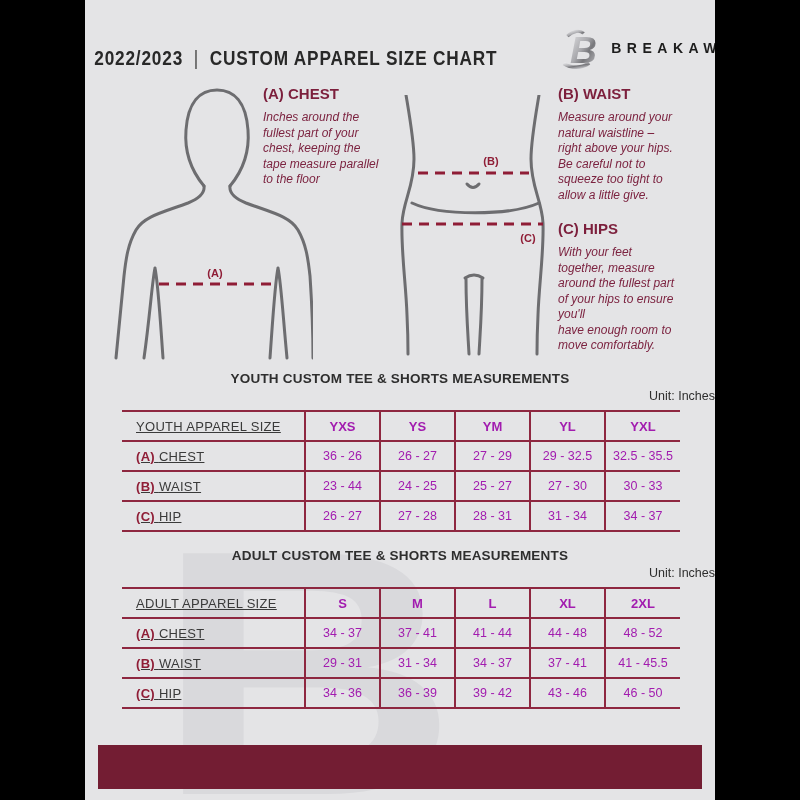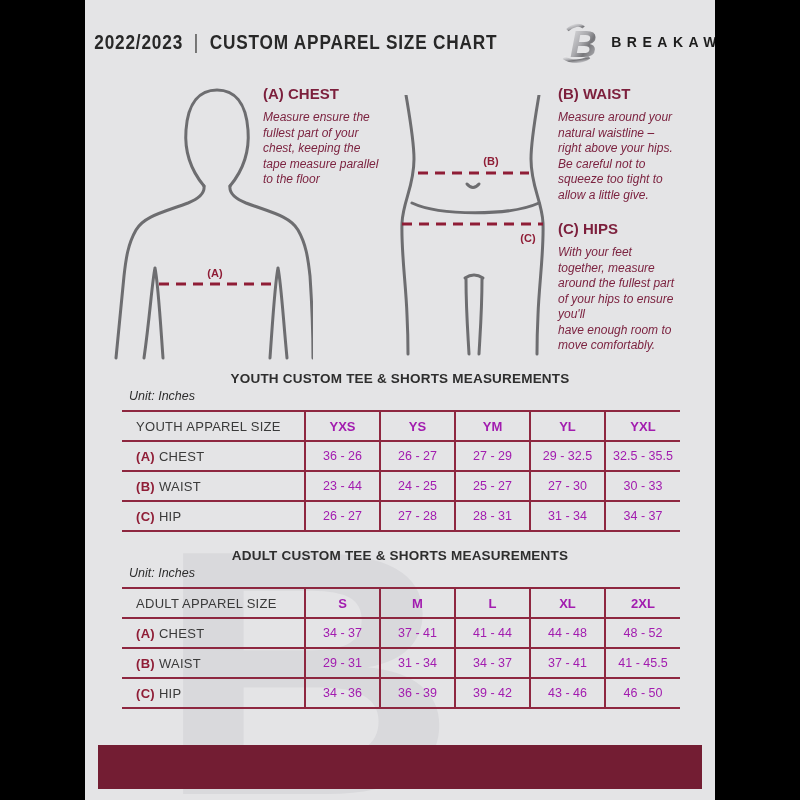--- a/index.html
+++ b/index.html
@@ -11,21 +11,21 @@
   }
   
   .watermark {
     position:absolute; left:70px; top:498px; z-index:0;
     font-size:350px; line-height:1; font-weight:bold;
     color:#d9d9dc; transform:scaleX(1.2); transform-origin:left top;
   }
   
   .header {
     position:absolute; left:0; right:0; top:14px; height:56px; z-index:1;
-    display:flex; align-items:center; justify-content:center; gap:20px;
+    display:flex; align-items:flex-end; justify-content:center; gap:20px;
   }
   .title-group {
     display:flex; align-items:center; gap:13px;
     transform:scaleX(0.82); transform-origin:center;
     font-size:21px; font-weight:bold; letter-spacing:1px; color:#282828;
     white-space:nowrap;
   }
   .title-group .sep { font-weight:normal; color:#4a4a4a; }
   .brand-group { display:flex; align-items:center; gap:10px; }
   .brand {
@@ -39,39 +39,39 @@
   .fig text { font-family:"Liberation Sans", sans-serif; font-size:11px; font-weight:bold; fill:#8f1d36; }
   .guide-block { position:absolute; z-index:1; width:150px; }
   .guide-heading { font-size:15px; font-weight:bold; color:#7c1f3c; margin:0 0 8px 0; }
   .guide-body {
     font-size:12px; font-style:italic; line-height:15.5px; color:#7c2340;
     white-space:pre-line; margin:0;
   }
   
   .tbl-title { position:absolute; left:0; width:100%; text-align:center; z-index:1;
     font-size:13.5px; font-weight:bold; letter-spacing:0.2px; color:#2e2e2e; }
-  .tbl-unit { position:absolute; left:0; width:100%; text-align:left; z-index:1;
-    font-size:12.5px; font-style:italic; color:#2e2e2e;padding-left:44px; }
+  .tbl-unit { position:absolute; left:0; width:100%; text-align:right; z-index:1;
+    font-size:12.5px; color:#2e2e2e;padding-left:44px; }
   table.size-table {
     position:absolute; left:37px; width:558px; z-index:1;
     border-collapse:collapse; table-layout:fixed;
   }
   .size-table col.c0 { width:183px; }
   .size-table tr { height:30px; }
   .size-table thead tr { border-top:2.5px solid #8e2740; border-bottom:2px solid #8e2740; }
   .size-table tbody tr { border-bottom:2px solid #8e2740; }
   .size-table th, .size-table td {
     border-left:2px solid #8e2740; text-align:center; vertical-align:middle;
     font-size:12.5px; color:#a21caf; padding:0;
   }
   .size-table th:first-child, .size-table td:first-child { border-left:none; }
   .size-table th { font-weight:bold; font-size:13px; }
   .size-table th.col-label, .size-table td.row-label {
     text-align:left; padding-left:14px; font-weight:normal; font-size:13px;
-    letter-spacing:0.3px; color:#3a3a3a;
+    letter-spacing:0.3px; color:#3a3a3a;text-decoration:underline;
   }
   .size-table td.row-label .prefix { font-weight:bold; color:#8f1d36; }
   
   .footer-bar {
     position:absolute; left:13px; top:745px; width:604px; height:44px;
     background:#731d33; z-index:2;
   }
 </style>
 </head>
 <body>
@@ -122,21 +122,21 @@
     <path d="M 65 183 Q 74 177 83 183" stroke-width="2"></path>
     <path d="M 66 184 C 66 215 68 240 69 259 M 82 184 C 82 215 80 240 79 259" stroke-width="2"></path>
     <line class="dash" x1="18" y1="78" x2="129" y2="78"></line>
     <line class="dash" x1="2" y1="129" x2="143" y2="129"></line>
     <text x="91" y="70" text-anchor="middle">(B)</text>
     <text x="128" y="147" text-anchor="middle">(C)</text>
   </svg>
 
   <div class="guide-block" style="left:178px; top:85px; width:140px;">
     <p class="guide-heading">(A) CHEST</p>
-    <p class="guide-body">Measure ensure the
+    <p class="guide-body">Inches around the
 fullest part of your
 chest, keeping the
 tape measure parallel
 to the floor</p>
   </div>
   <div class="guide-block" style="left:473px; top:85px;">
     <p class="guide-heading">(B) WAIST</p>
     <p class="guide-body">Measure around your
 natural waistline –
 right above your hips.

